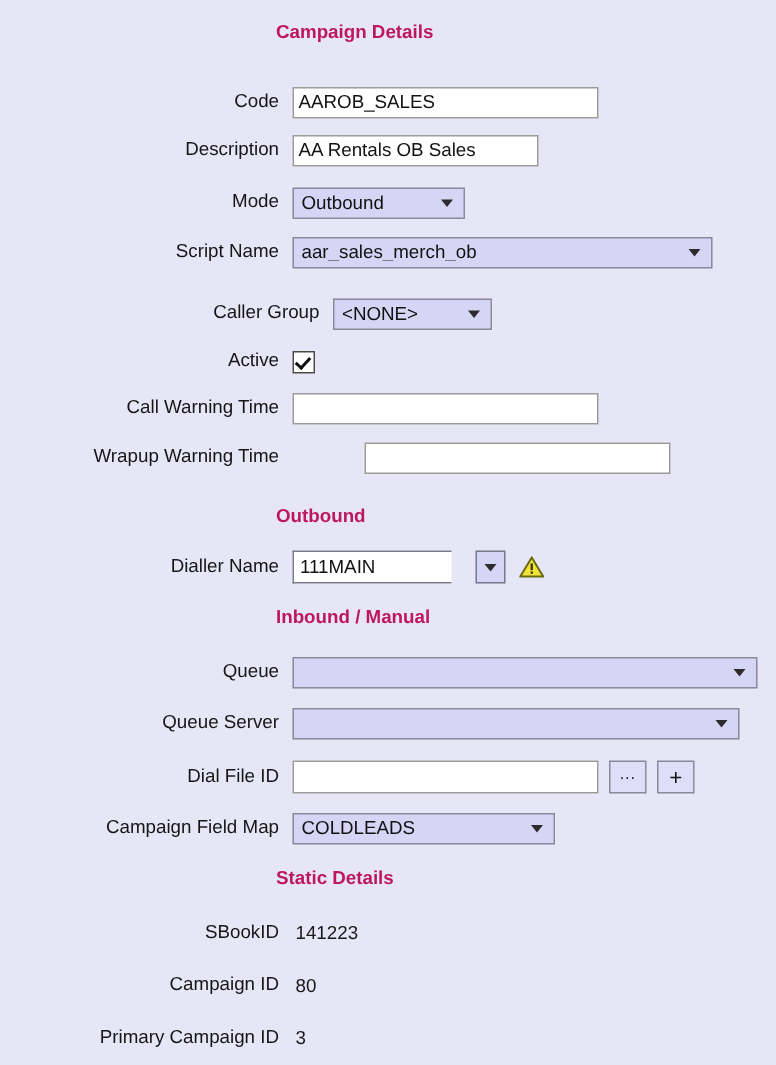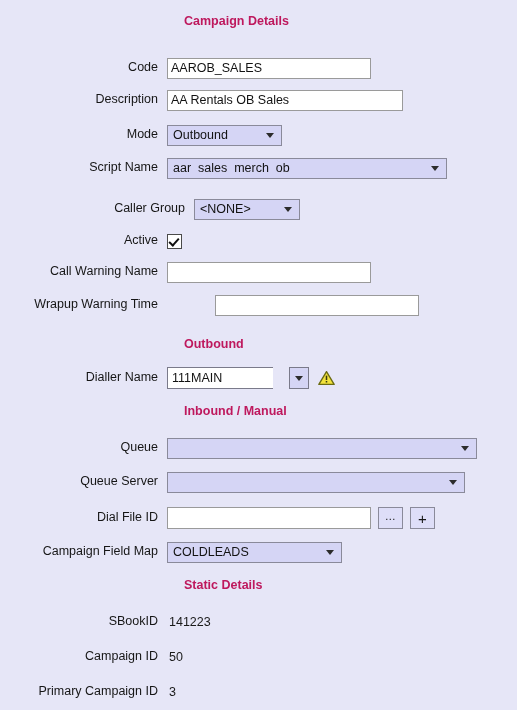--- a/index.html
+++ b/index.html
@@ -26,21 +26,21 @@
   .row {
     position: absolute;
     left: 0;
     width: 517px;
     height: 22px;
     display: flex;
     align-items: center;
   }
 
   .label {
-    width: 167px;
+    width: 195px;
     text-align: right;
     padding-right: 9px;
     box-sizing: border-box;
     font-size: 12.5px;
     color: #161616;
     white-space: nowrap;
     line-height: 1.1;
   }
 
   .field {
@@ -200,21 +200,21 @@
   <div class="row" style="top:57px;">
     <div class="label">Code</div>
     <div class="field">
       <div class="textbox" style="width:204px;" title="">AAROB_SALES</div>
     </div>
   </div>
 
   <div class="row" style="top:89px;">
     <div class="label">Description</div>
     <div class="field">
-      <div class="textbox" style="width:236px;">AA Rentals OB Sales</div>
+      <div class="textbox" style="width:164px;">AA Rentals OB Sales</div>
     </div>
   </div>
 
   <div class="row" style="top:124px;">
     <div class="label">Mode</div>
     <div class="field">
       <div class="select" style="width:115px;">
         <span class="sel-text">Outbound</span>
         <span class="caret"></span>
       </div>
@@ -242,21 +242,21 @@
   </div>
 
   <div class="row" style="top:230px;">
     <div class="label">Active</div>
     <div class="field">
       <div class="checkbox checked"></div>
     </div>
   </div>
 
   <div class="row" style="top:261px;">
-    <div class="label">Call Warning Name</div>
+    <div class="label">Call Warning Time</div>
     <div class="field">
       <div class="textbox" style="width:204px;"></div>
     </div>
   </div>
 
   <div class="row" style="top:294px;gap:48px;">
     <div class="label">Wrapup Warning Time</div>
     <div class="field">
       <div class="textbox" style="width:204px;"></div>
     </div>
@@ -327,21 +327,21 @@
   <div class="row" style="top:611px;">
     <div class="label">SBookID</div>
     <div class="field">
       <div class="static-value">141223</div>
     </div>
   </div>
 
   <div class="row" style="top:646px;">
     <div class="label">Campaign ID</div>
     <div class="field">
-      <div class="static-value">50</div>
+      <div class="static-value">80</div>
     </div>
   </div>
 
   <div class="row" style="top:681px;">
     <div class="label">Primary Campaign ID</div>
     <div class="field">
       <div class="static-value">3</div>
     </div>
   </div>
 

